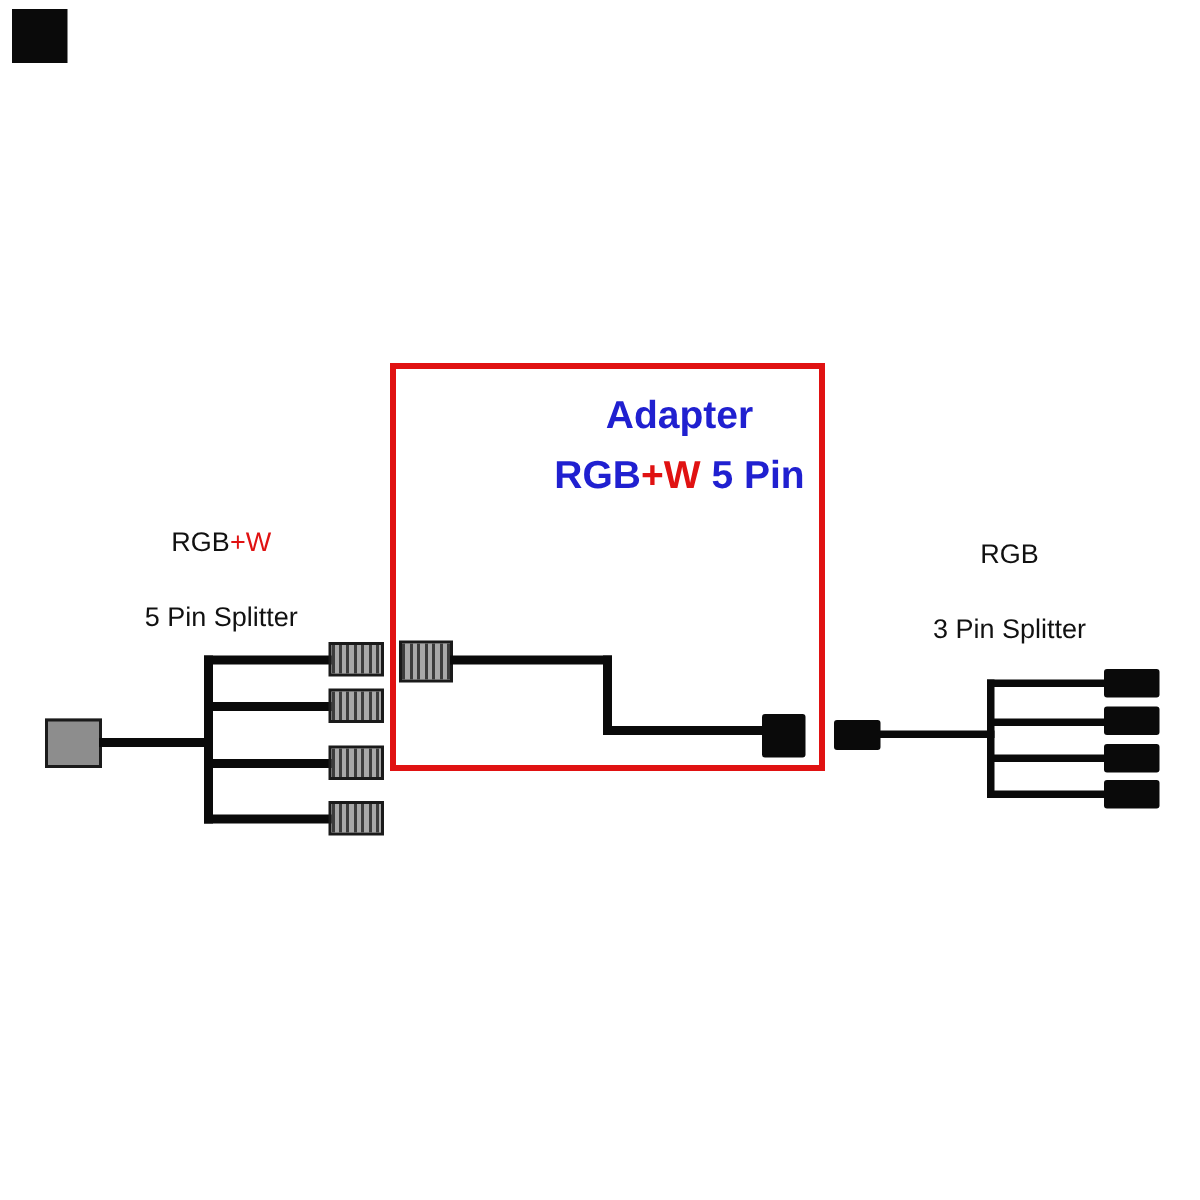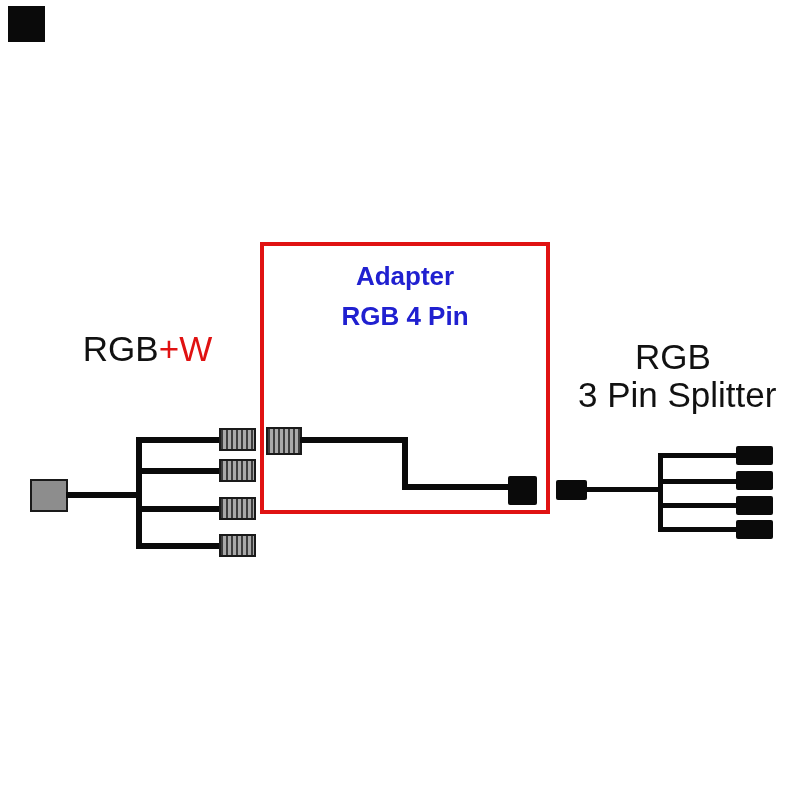--- a/index.html
+++ b/index.html
@@ -18,39 +18,40 @@
   .abs { position: absolute; }
 
   
   .corner-square {
     left: 8px; top: 6px; width: 37px; height: 36px;
     background: #0a0a0a;
   }
 
   
   .label-block { text-align: center; color: #111111; }
-  .label-line { font-size: 35px; line-height: 38px; white-space: nowrap; }
+  .label-line { font-size: 18px; line-height: 38px; white-space: nowrap; margin-top: 12px; }
   .red-text { color: #e01212; }
 
   .left-label  { left: 35px;  top: 330px; width: 225px; }
   .right-label { left: 578px; top: 338px; width: 190px; }
 
   
   .adapter-box {
     left: 260px; top: 242px; width: 282px; height: 264px;
     border: 4px solid #e01212;
     background: #ffffff;
   }
   .adapter-text {
     left: 264px; top: 256px; width: 282px;
     text-align: center;
     color: #2020d0;
     font-weight: bold;
     font-size: 26px;
     line-height: 40px;
+    padding-left: 48px;
   }
   .adapter-text .line { white-space: nowrap; }
 
   
   .wire { background: #0a0a0a; }
 
   
   .connector-gray {
     background: #8d8d8d;
     border: 2px solid #1a1a1a;
@@ -69,32 +70,33 @@
 </style>
 </head>
 <body>
 
 <div id="canvas">
 
   <div class="abs corner-square"></div>
 
   <div class="abs label-block left-label">
     <div class="label-line"><span>RGB</span><span class="red-text">+W</span></div>
+    <div class="label-line">5 Pin Splitter</div>
   </div>
 
   <div class="abs label-block right-label">
     <div class="label-line">RGB</div>
     <div class="label-line">3 Pin Splitter</div>
   </div>
 
   <div class="abs adapter-box"></div>
 
   <div class="abs adapter-text">
     <div class="line">Adapter</div>
-    <div class="line">RGB 4 Pin</div>
+    <div class="line"><span>RGB</span><span class="red-text">+W</span><span> 5 Pin</span></div>
   </div>
 
   <div class="abs connector-striped" style="left:266px; top:427px; width:36px; height:28px;"></div>
   <div class="abs wire" style="left:300px; top:437px; width:108px; height:6px;"></div>
   <div class="abs wire" style="left:402px; top:437px; width:6px; height:53px;"></div>
   <div class="abs wire" style="left:402px; top:484px; width:110px; height:6px;"></div>
   <div class="abs connector-black" style="left:508px; top:476px; width:29px; height:29px;"></div>
 
   <div class="abs connector-gray" style="left:30px; top:479px; width:38px; height:33px;"></div>
   <div class="abs wire" style="left:66px; top:492px; width:76px; height:6px;"></div>

